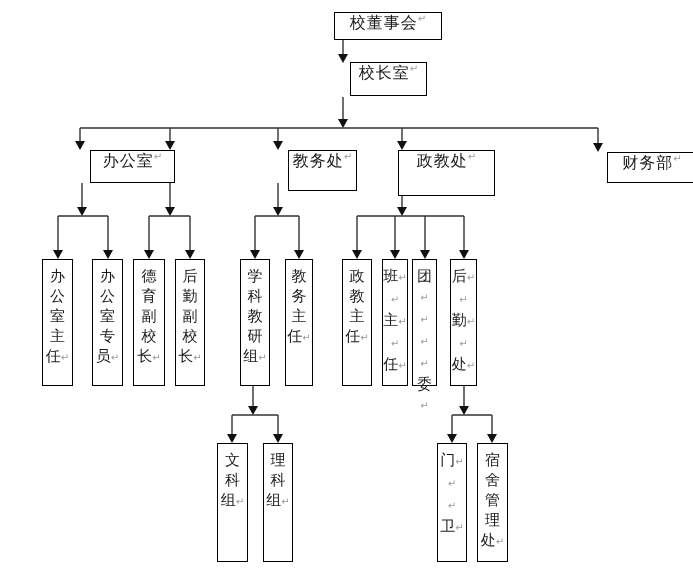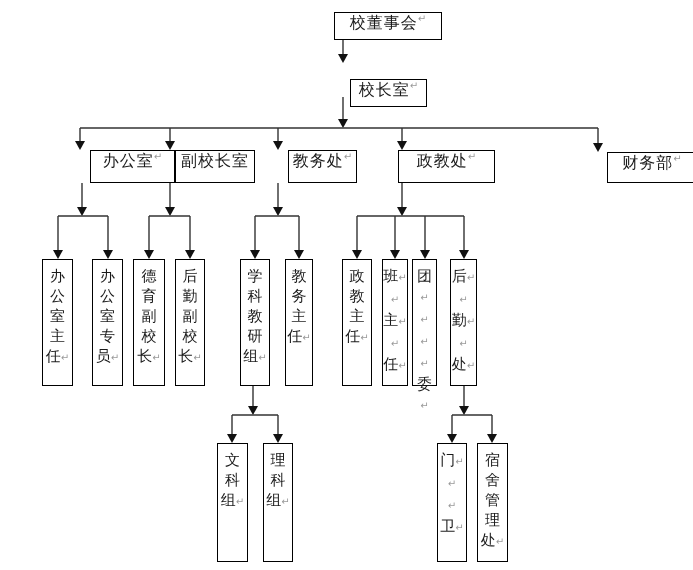--- a/index.html
+++ b/index.html
@@ -73,26 +73,25 @@
       <line x1="278" y1="415" x2="278" y2="434" marker-end="url(#arw)"></line>
 
       <line x1="464" y1="386" x2="464" y2="406" marker-end="url(#arw)"></line>
       <line x1="452" y1="415" x2="492" y2="415"></line>
       <line x1="452" y1="415" x2="452" y2="434" marker-end="url(#arw)"></line>
       <line x1="492" y1="415" x2="492" y2="434" marker-end="url(#arw)"></line>
     </g>
   </svg>
 
   <div class="node h-node" style="left:289px;top:12px;width:108px;height:28px">校董事会<span class="rm">↵</span></div>
-  <div class="node h-node" style="left:305px;top:79px;width:77px;height:28px">校长室<span class="rm">↵</span></div>
+  <div class="node h-node" style="left:305px;top:62px;width:77px;height:34px">校长室<span class="rm">↵</span></div>
 
   <div class="node h-node" style="left:45px;top:150px;width:85px;height:33px">办公室<span class="rm">↵</span></div>
-  <div class="node h-node" style="left:130px;top:150px;width:80px;height:33px">副校长室</div>
-  <div class="node h-node" style="left:243px;top:150px;width:69px;height:33px">教务处<span class="rm">↵</span></div>
-  <div class="node h-node" style="left:353px;top:150px;width:97px;height:33px">政教处<span class="rm">↵</span></div>
+  <div class="node h-node" style="left:243px;top:150px;width:69px;height:41px">教务处<span class="rm">↵</span></div>
+  <div class="node h-node" style="left:353px;top:150px;width:97px;height:46px">政教处<span class="rm">↵</span></div>
   <div class="node h-node" style="left:562px;top:152px;width:90px;height:31px">财务部<span class="rm">↵</span></div>
 
   <div class="node v-node" style="left:42px;top:259px;width:31px;height:127px">办
 公
 室
 主
 任<span class="rm">↵</span></div>
   <div class="node v-node" style="left:92px;top:259px;width:31px;height:127px">办
 公
 室

